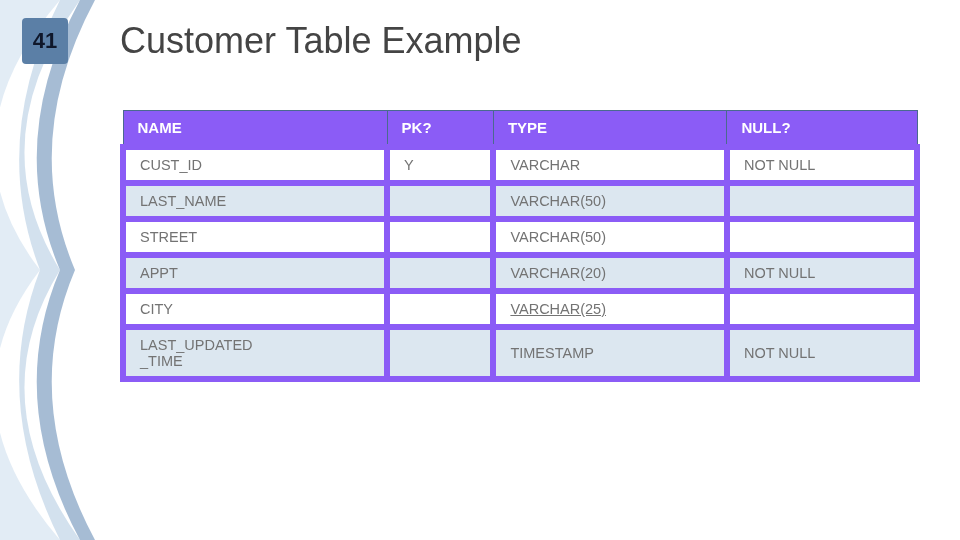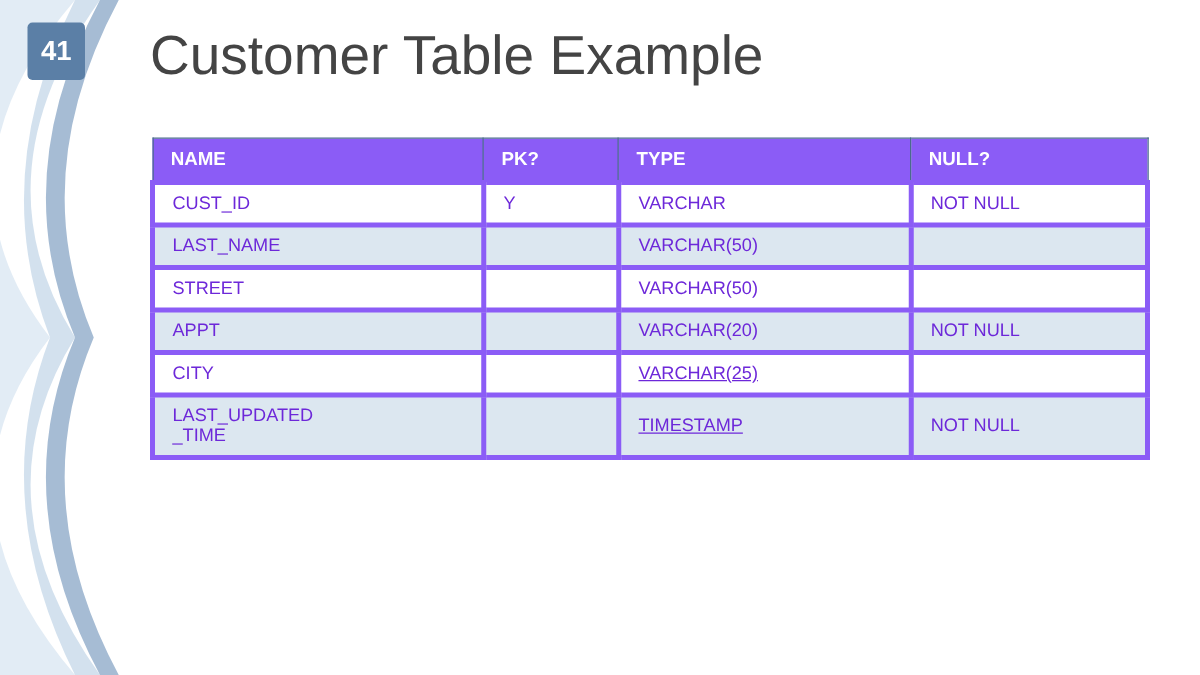--- a/index.html
+++ b/index.html
@@ -28,35 +28,35 @@
       height: 540px;
     }
 
     .slide-number {
       position: absolute;
       top: 18px;
       left: 22px;
       width: 46px;
       height: 46px;
       background: #5b7fa6;
-      color: #ffffff;
+      color: #0f172a;
       font-size: 22px;
       font-weight: bold;
       display: flex;
       align-items: center;
       justify-content: center;
       border-radius: 4px;
       z-index: 10;
     }
 
     .page-title {
       position: absolute;
       top: 20px;
       left: 120px;
-      font-size: 44px;
+      font-size: 36px;
       font-weight: 300;
       color: #444;
       z-index: 10;
     }
 
     .table-container {
       position: absolute;
       top: 110px;
       left: 120px;
       right: 40px;
@@ -84,23 +84,23 @@
 
     tbody tr:nth-child(odd) {
       background: #fff;
     }
     tbody tr:nth-child(even) {
       background: #dce7f0;
     }
 
     tbody td {
       padding: 7px 14px;
-      border: 4px solid #8b5cf6;
+      border: 6px solid #8b5cf6;
       font-size: 14.5px;
-      color: #6d28d9;
+      color: #737373;
     }
   </style>
 </head>
 <body>
 
 <div class="slide-bg"></div>
 
 <svg class="left-decoration" viewBox="0 0 120 540" xmlns="http://www.w3.org/2000/svg">
 
   <path d="M 60 540 Q -60 400 40 270 Q -60 140 60 0 L 0 0 L 0 540 Z" fill="#c5d9ec" opacity="0.5"></path>
@@ -152,18 +152,18 @@
         <tr>
           <td style="white-space: pre-line;">CITY</td>
           <td style="white-space: pre-line;"></td>
           <td style="white-space: pre-line; text-decoration: underline;">VARCHAR(25)</td>
           <td style="white-space: pre-line;"></td>
         </tr>
         <tr>
           <td style="white-space: pre-line;">LAST_UPDATED
 _TIME</td>
           <td style="white-space: pre-line;"></td>
-          <td style="white-space: pre-line; text-decoration: underline;">TIMESTAMP</td>
+          <td style="white-space: pre-line;">TIMESTAMP</td>
           <td style="white-space: pre-line;">NOT NULL</td>
         </tr>
       </tbody>
   </table>
 </div>
 
 </body></html>

